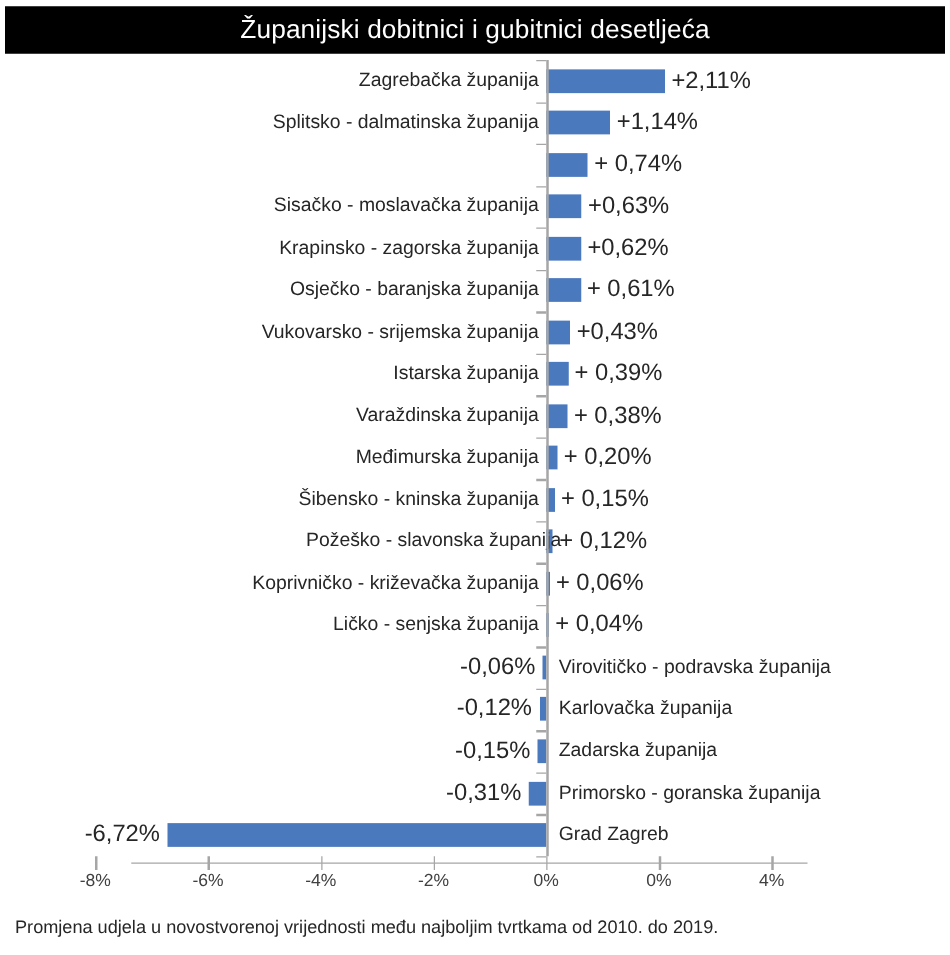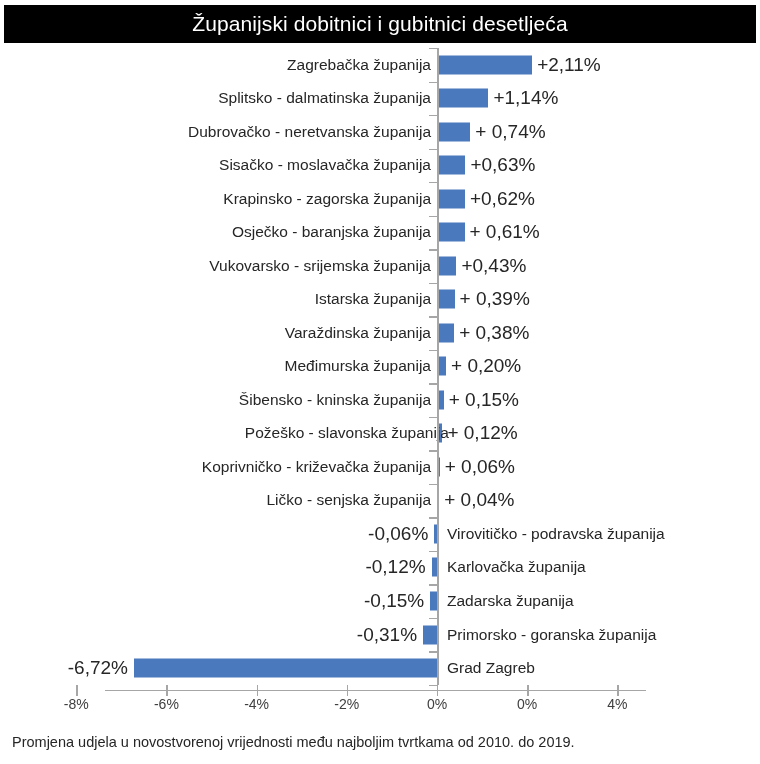--- a/index.html
+++ b/index.html
@@ -180,21 +180,20 @@
           <span class="cat-label left" style="right: 329px;">Zagrebačka županija</span>
           <span class="val-label" style="left: 537.161px;">+2,11%</span>
         </div>
         <div class="row">
           <div class="bar pos" style="width: 51.414px;"></div>
           <span class="cat-label left" style="right: 329px;">Splitsko - dalmatinska županija</span>
           <span class="val-label" style="left: 493.414px;">+1,14%</span>
         </div>
         <div class="row">
           <div class="bar pos" style="width: 33.374px;"></div>
-          <span class="cat-label left" style="right: 329px;">Dubrovačko - neretvanska županija</span>
           <span class="val-label" style="left: 475.374px;">+ 0,74%</span>
         </div>
         <div class="row">
           <div class="bar pos" style="width: 28.413px;"></div>
           <span class="cat-label left" style="right: 329px;">Sisačko - moslavačka županija</span>
           <span class="val-label" style="left: 470.413px;">+0,63%</span>
         </div>
         <div class="row">
           <div class="bar pos" style="width: 27.962px;"></div>
           <span class="cat-label left" style="right: 329px;">Krapinsko - zagorska županija</span>

